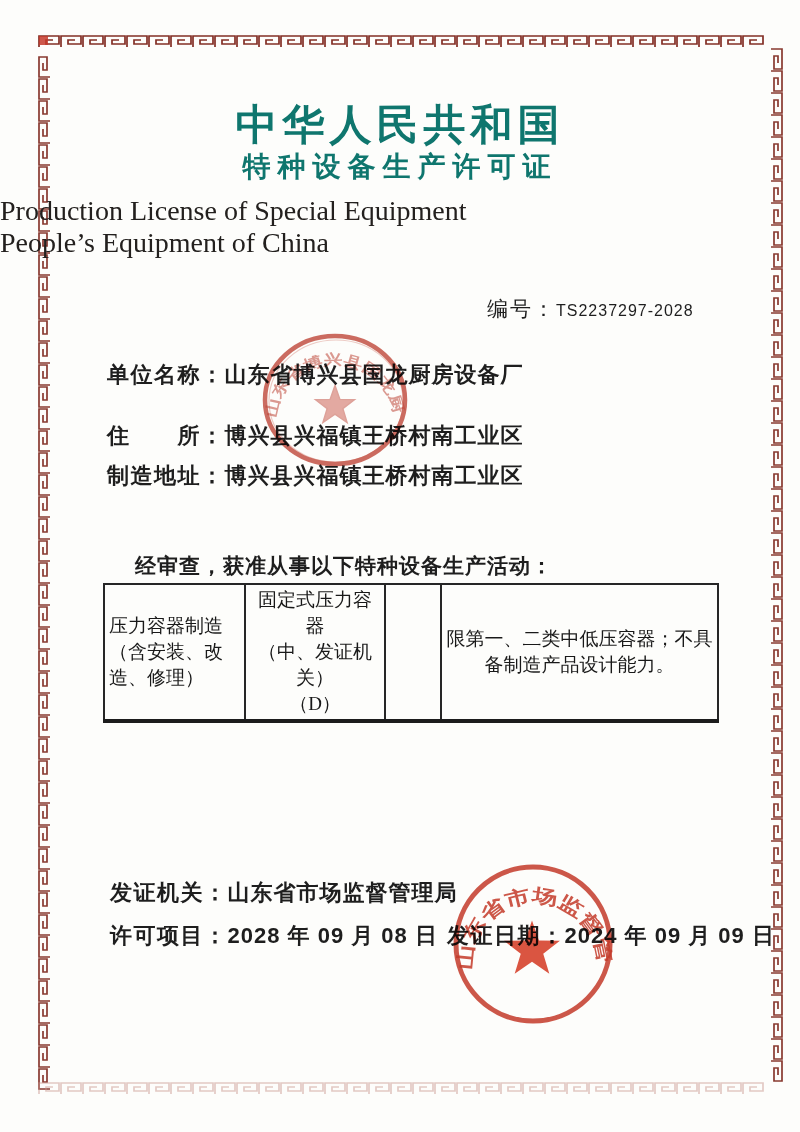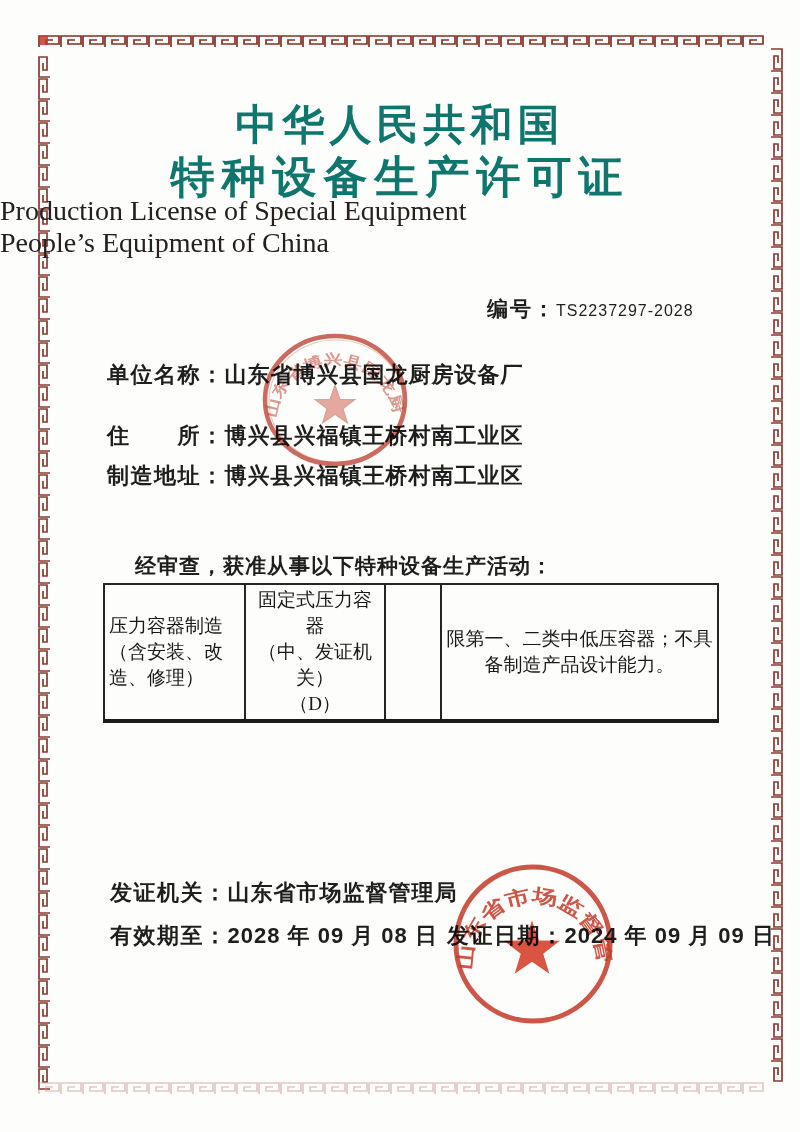--- a/index.html
+++ b/index.html
@@ -8,30 +8,30 @@
     background:#fdfdfb;overflow:hidden;
     font-family:"Liberation Serif","DejaVu Serif",serif;color:#1e1e1e;
   }
   .abs{position:absolute;}
   
   .title-cn{
     left:0;width:800px;text-align:center;color:#0f766e;font-weight:bold;
     font-family:"Liberation Serif","DejaVu Serif",serif;
   }
   .title-cn1{top:97px;font-size:42px;letter-spacing:5px;}
-  .title-cn2{top:148px;font-size:44px;letter-spacing:7px;}
+  .title-cn2{top:148px;font-size:28px;letter-spacing:7px;}
   .title-en{
     left:0;width:800px;color:#23201e;font-size:28px;
     font-family:"Liberation Serif","DejaVu Serif",serif;
   }
   .title-en1{top:195px;}
   .title-en2{top:227px;}
   
   .license-no{top:295px;left:487px;font-size:21px;white-space:nowrap;}
-  .license-no .lbl{font-weight:bold;letter-spacing:2px;margin-top:34px;}
+  .license-no .lbl{font-weight:normal;letter-spacing:2px;margin-top:34px;}
   .license-no .num{
     font-family:Liberation Sans, sans-serif;
     font-size:16px;letter-spacing:1px;
   }
   
   .field{left:107px;font-size:22px;font-weight:bold;white-space:nowrap;letter-spacing:1px;}
   .f-unit{top:360px;}
   .f-res{top:421px;}
   .f-mfg{top:461px;}
   .field .lbl{letter-spacing:1.5px;}
@@ -290,21 +290,21 @@
       <td></td>
       <td>限第一、二类中低压容器；不具备制造产品设计能力。</td>
     </tr>
   </tbody>
     </table>
 
   <div class="abs field f-issuer">
     <span class="lbl">发证机关：</span><span>山东省市场监督管理局</span>
   </div>
   <div class="abs field f-valid">
-    <span class="lbl">有效期至：</span><span class="dateval">2028 年 09 月 08 日</span>
+    <span class="lbl">许可项目：</span><span class="dateval">2028 年 09 月 08 日</span>
   </div>
   <div class="abs field f-issue">
     <span class="lbl">发证日期：</span><span class="dateval">2024 年 09 月 09 日</span>
   </div>
 
   <svg class="abs sealsvg" style="left:448px;top:858px" width="172" height="176" viewBox="0 0 172 176">
     <defs>
       <path id="s2arc" d="M 25,118 A 63,61 0 1 1 149,114" fill="none"></path>
     </defs>
     <circle cx="85" cy="86" r="77" fill="none" stroke="#c63b2a" stroke-width="5" opacity="0.85"></circle>

